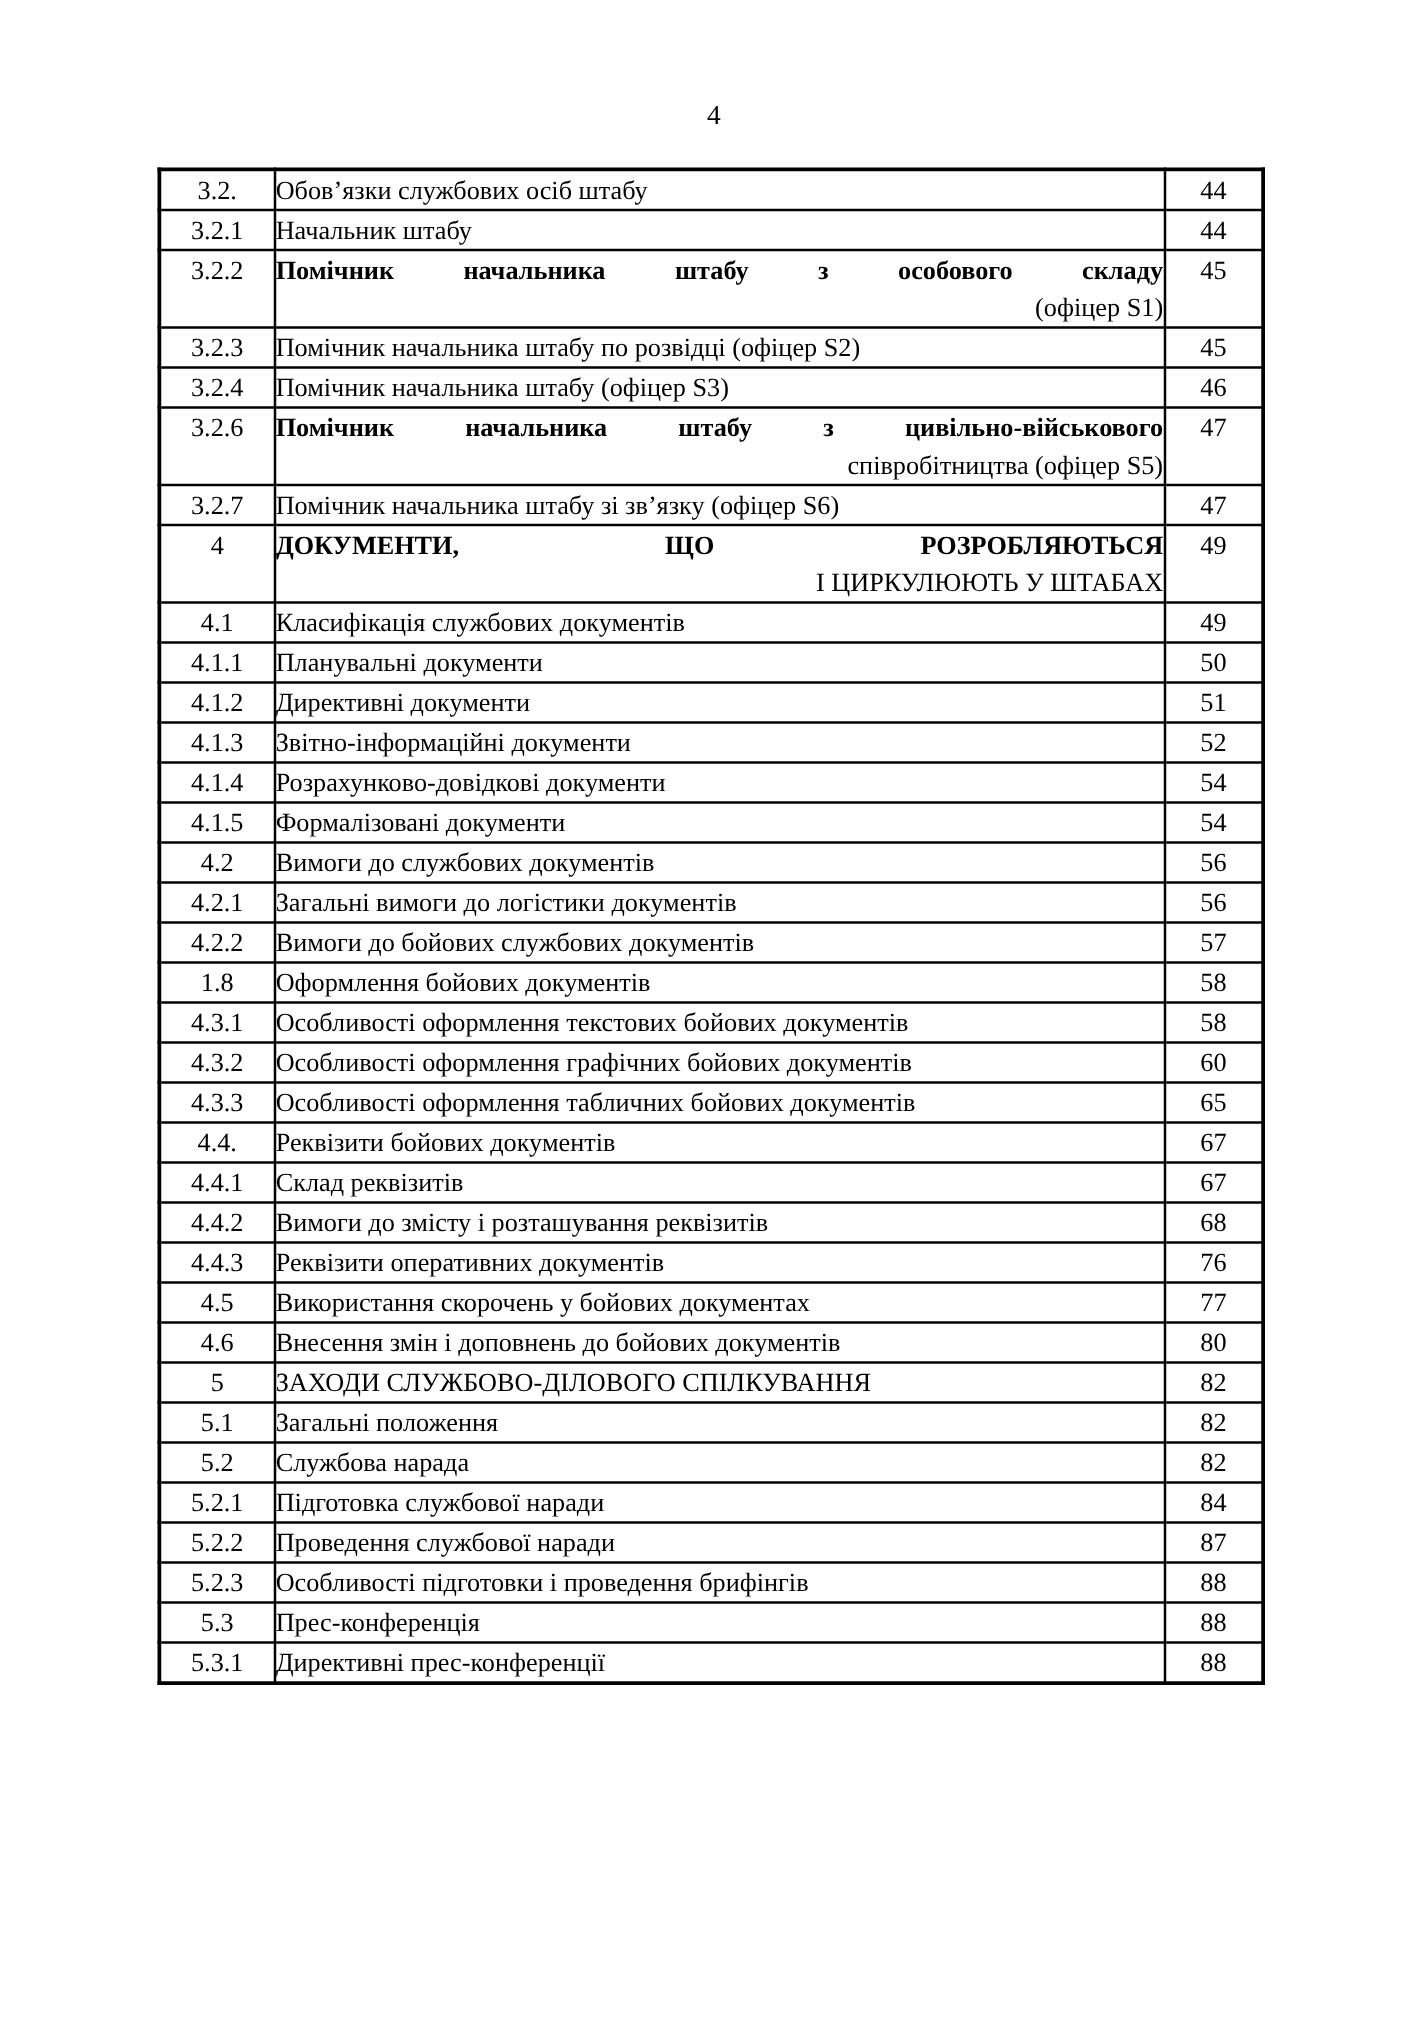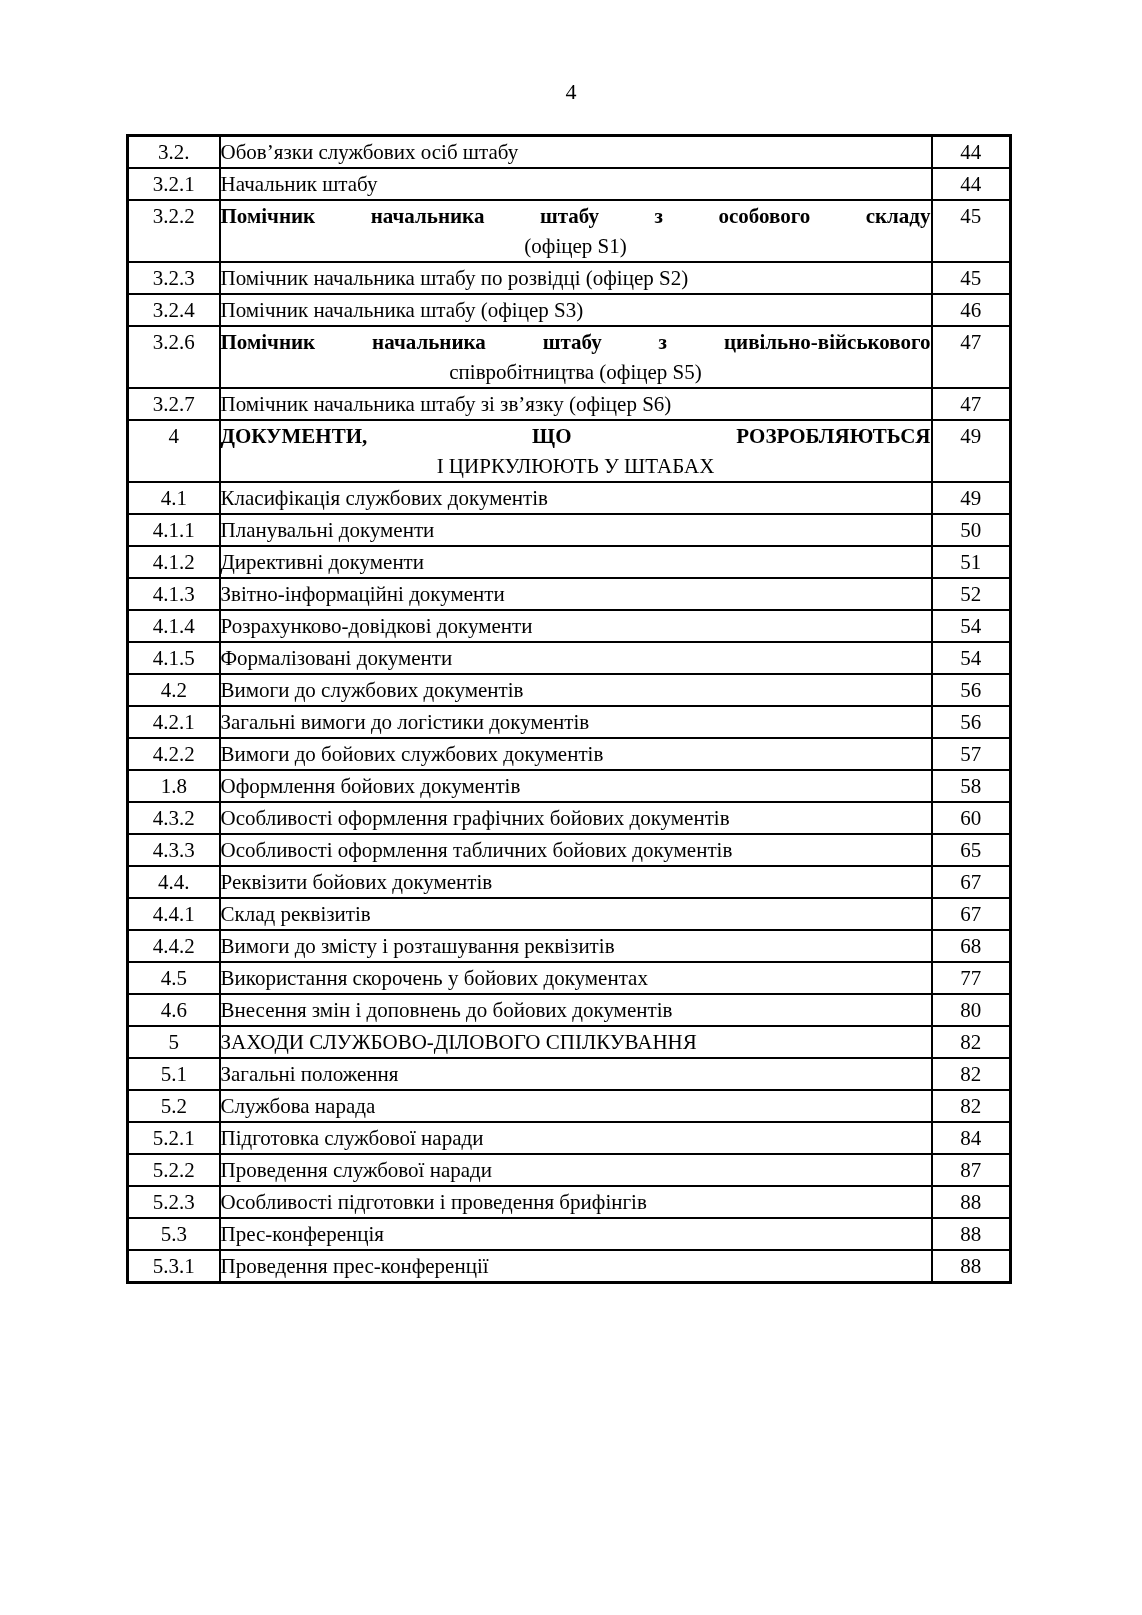--- a/index.html
+++ b/index.html
@@ -46,21 +46,21 @@
   }
   td.pageref {
     text-align: center;
   }
   .jline {
     text-align: justify;
     text-align-last: justify;
     font-weight: bold;
   }
   .nline {
-    text-align: center;
+    text-align: right;
   }
 </style>
 </head>
 <body>
 
 <div class="page">
   <div class="page-number">4</div>
 
   <table class="toc">
     <colgroup>
@@ -162,20 +162,25 @@
           <td class="num">4.2.2</td>
           <td class="title">Вимоги до бойових службових документів</td>
           <td class="pageref">57</td>
         </tr>
         <tr>
           <td class="num">1.8</td>
           <td class="title">Оформлення бойових документів</td>
           <td class="pageref">58</td>
         </tr>
         <tr>
+          <td class="num">4.3.1</td>
+          <td class="title">Особливості оформлення текстових бойових документів</td>
+          <td class="pageref">58</td>
+        </tr>
+        <tr>
           <td class="num">4.3.2</td>
           <td class="title">Особливості оформлення графічних бойових документів</td>
           <td class="pageref">60</td>
         </tr>
         <tr>
           <td class="num">4.3.3</td>
           <td class="title">Особливості оформлення табличних бойових документів</td>
           <td class="pageref">65</td>
         </tr>
         <tr>
@@ -187,20 +192,25 @@
           <td class="num">4.4.1</td>
           <td class="title">Склад реквізитів</td>
           <td class="pageref">67</td>
         </tr>
         <tr>
           <td class="num">4.4.2</td>
           <td class="title">Вимоги до змісту і розташування реквізитів</td>
           <td class="pageref">68</td>
         </tr>
         <tr>
+          <td class="num">4.4.3</td>
+          <td class="title">Реквізити оперативних документів</td>
+          <td class="pageref">76</td>
+        </tr>
+        <tr>
           <td class="num">4.5</td>
           <td class="title">Використання скорочень у бойових документах</td>
           <td class="pageref">77</td>
         </tr>
         <tr>
           <td class="num">4.6</td>
           <td class="title">Внесення змін і доповнень до бойових документів</td>
           <td class="pageref">80</td>
         </tr>
         <tr>
@@ -233,18 +243,18 @@
           <td class="title">Особливості підготовки і проведення брифінгів</td>
           <td class="pageref">88</td>
         </tr>
         <tr>
           <td class="num">5.3</td>
           <td class="title">Прес-конференція</td>
           <td class="pageref">88</td>
         </tr>
         <tr>
           <td class="num">5.3.1</td>
-          <td class="title">Проведення прес-конференції</td>
+          <td class="title">Директивні прес-конференції</td>
           <td class="pageref">88</td>
         </tr>
       </tbody>
   </table>
 </div>
 
 </body></html>

